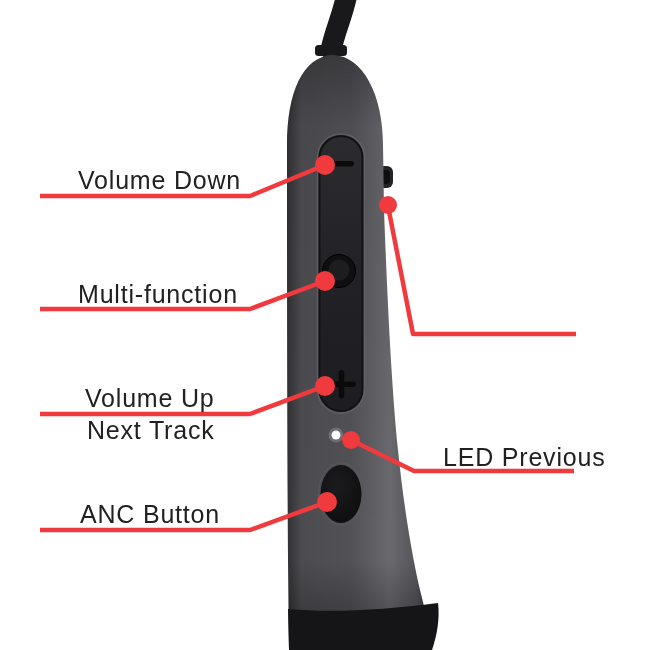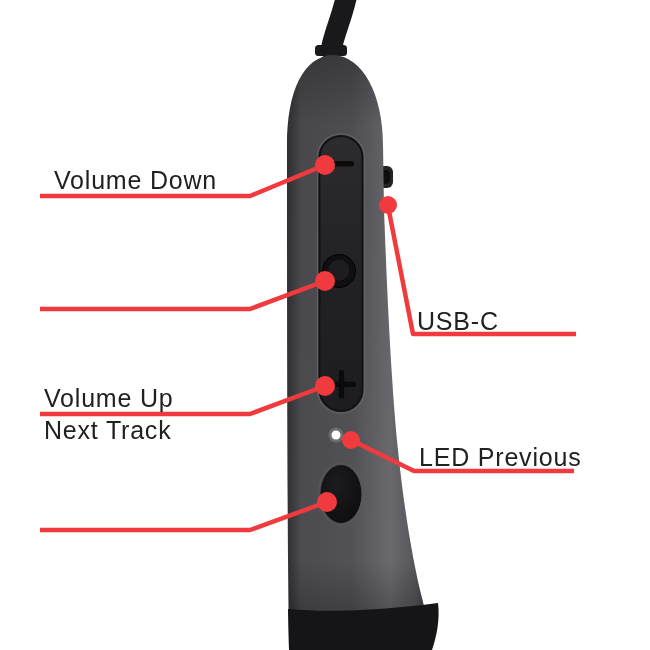--- a/index.html
+++ b/index.html
@@ -1,21 +1,21 @@
 <!DOCTYPE html>
 <html style="--accent: #f13a3d; --text: #212121; --bg: #ffffff;"><head>
 <meta charset="utf-8">
 <style>
   :root { --accent:#f13a3d; --text:#212121; --bg:#ffffff; }
   html,body { margin:0; padding:0; }
   body { width:650px; height:650px; background:var(--bg); font-family:"Liberation Sans", sans-serif; }
   .stage { position:relative; width:650px; height:650px; overflow:hidden; }
   .stage svg { position:absolute; left:0; top:0; }
   .callout { position:absolute; color:var(--text); font-size:25px; line-height:32px;
-             letter-spacing:0.8px; white-space:nowrap; }
+             letter-spacing:0.8px; white-space:nowrap;margin-left:24px; }
   .leader { stroke:var(--accent); stroke-width:4.5; fill:none; stroke-linejoin:round; }
   .dot { fill:var(--accent); }
 </style>
 </head>
 <body>
 
 <div class="stage">
 
   <svg width="650" height="650" viewBox="0 0 650 650">
     <defs>
@@ -107,29 +107,32 @@
     <circle class="dot" cx="327" cy="502" r="10"></circle>
     <circle class="dot" cx="388" cy="205" r="9"></circle>
     <circle class="dot" cx="351" cy="440" r="9"></circle>
   </svg>
 
   <div class="callout" style="left:54px; top:164px;">
     <div>Volume Down</div>
   </div>
 
   <div class="callout" style="left:54px; top:278px;">
+    <div>Multi-function</div>
   </div>
 
-  <div class="callout" style="left:44px; top:382px;">
+  <div class="callout" style="left:61px; top:382px;text-align:right;">
     <div>Volume Up</div>
     <div>Next Track</div>
   </div>
 
+  <div class="callout" style="left:56px; top:498px;">
+    <div>ANC Button</div>
+  </div>
 
   <div class="callout" style="left:417px; top:305px;">
-    <div>USB-C</div>
   </div>
 
   <div class="callout" style="left:419px; top:441px;">
     <div>LED Previous</div>
   </div>
 
 </div>
 
 </body></html>

